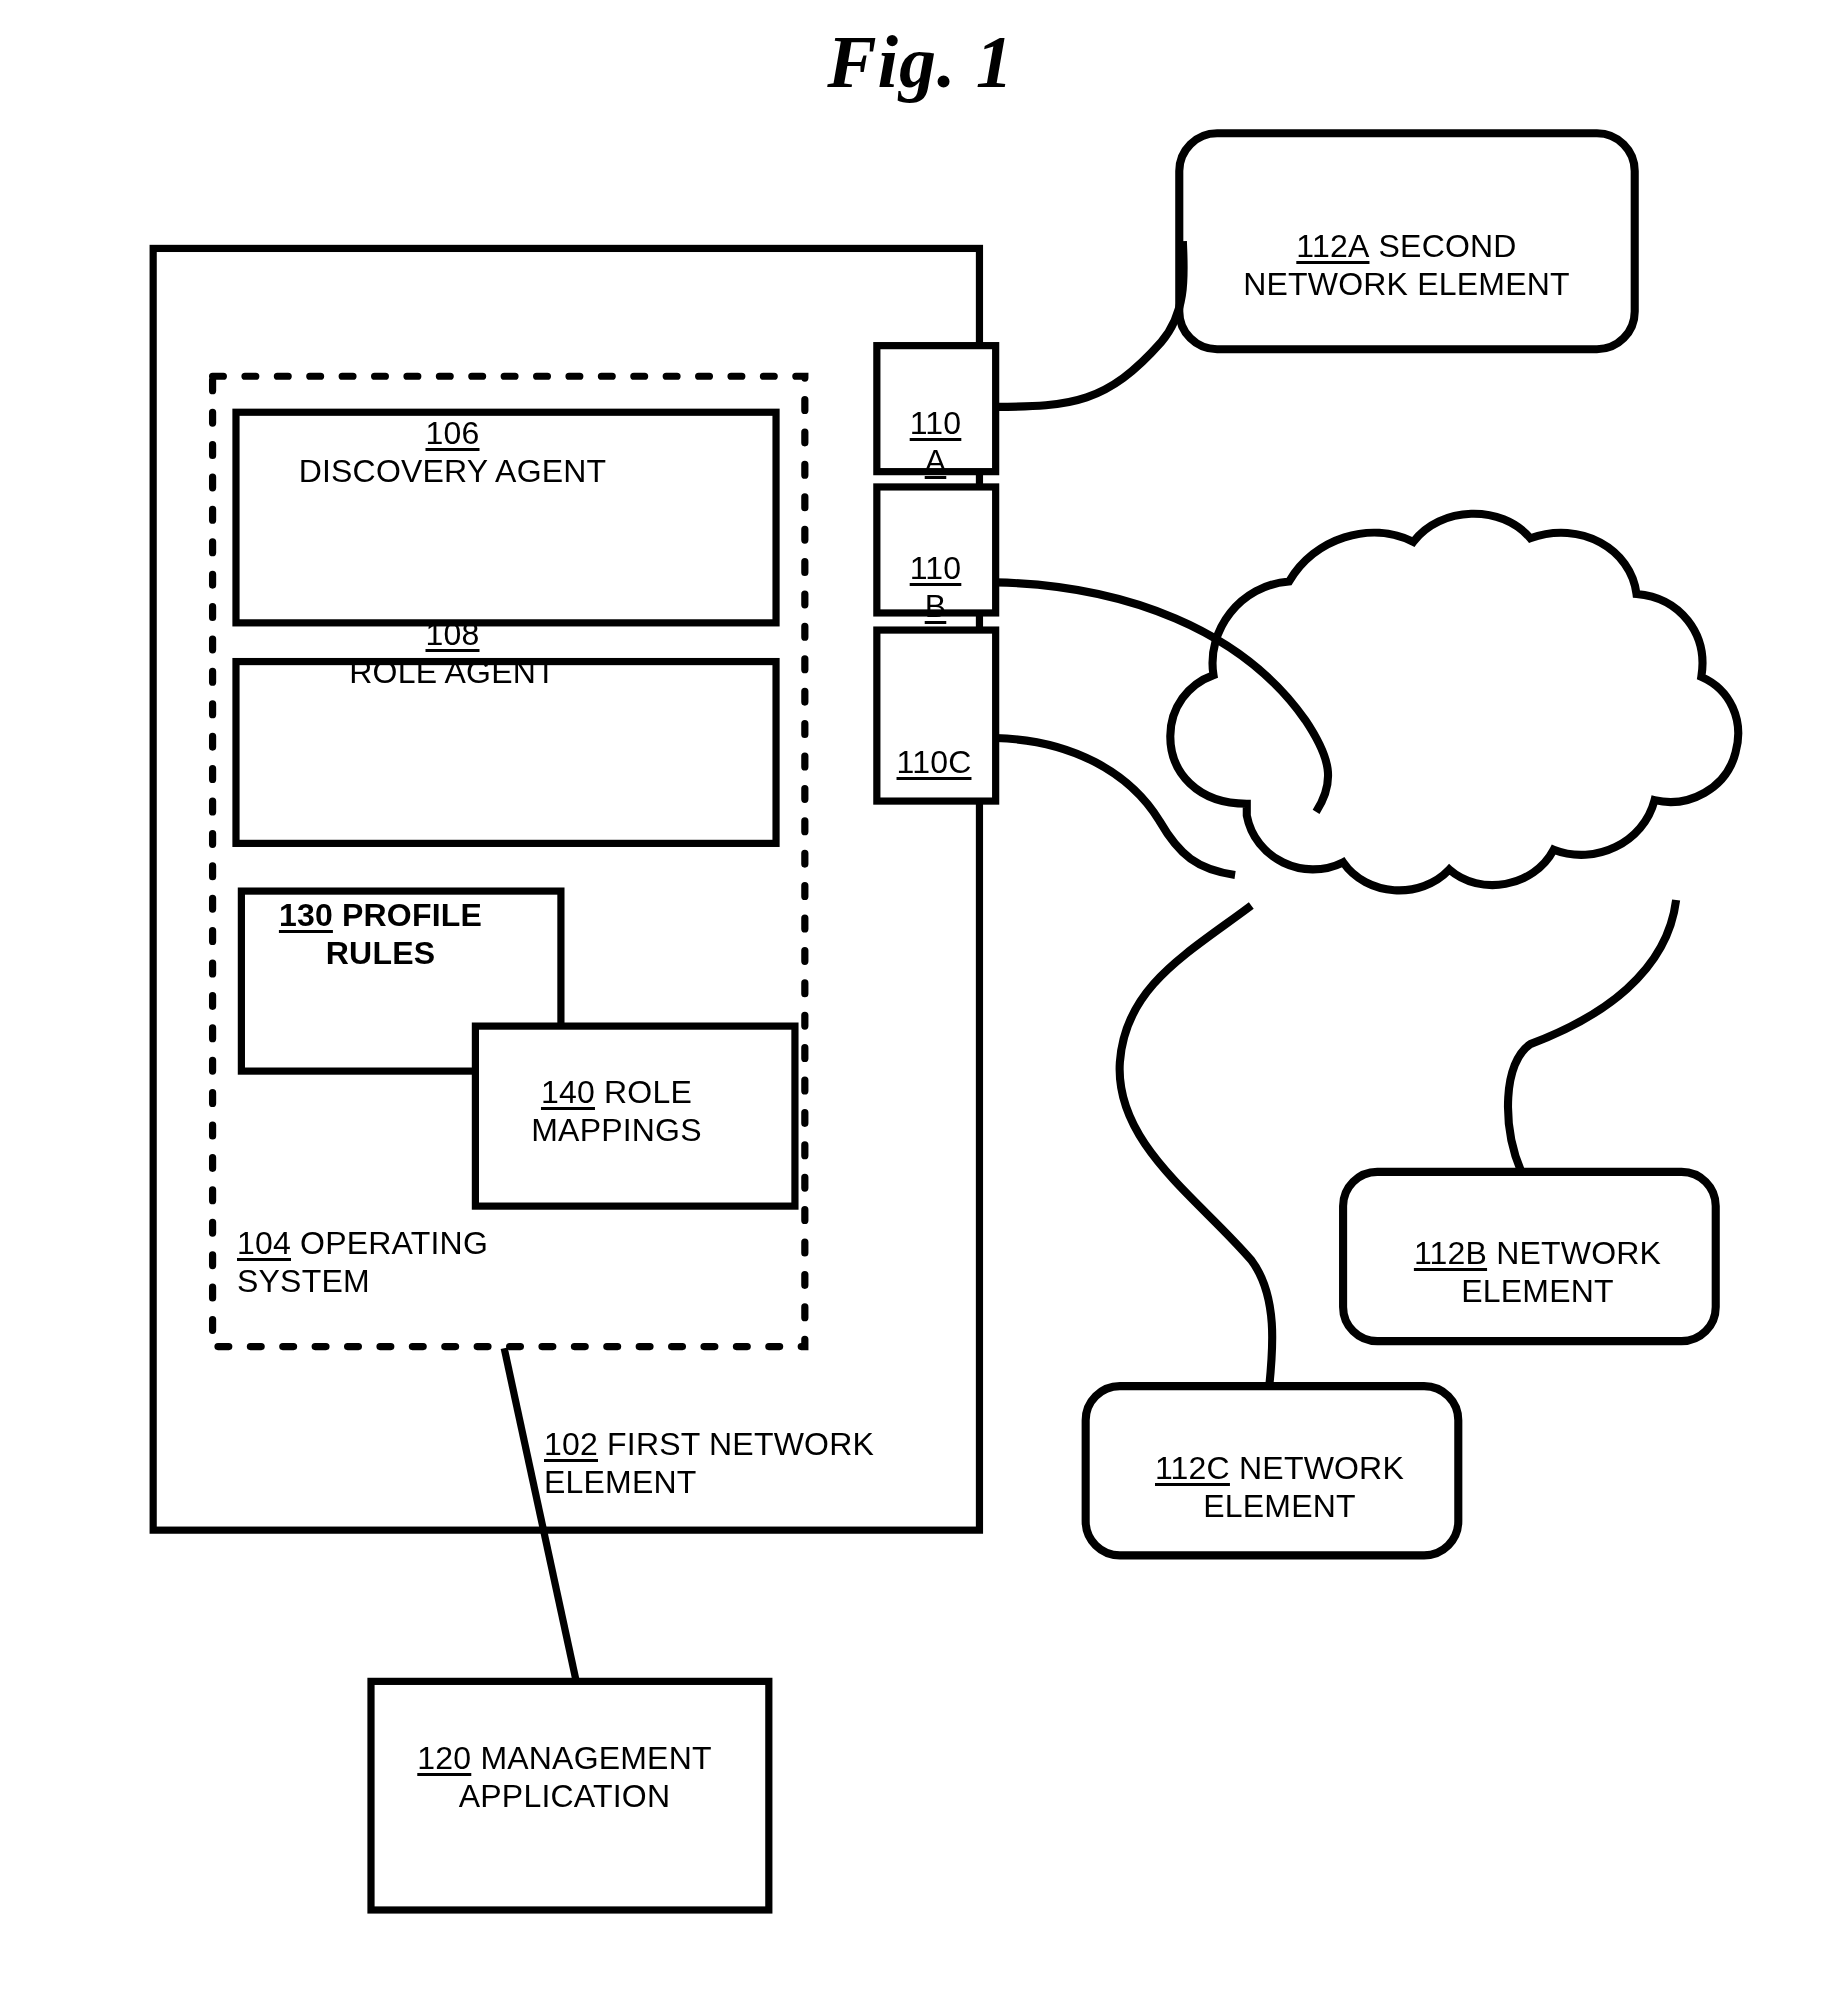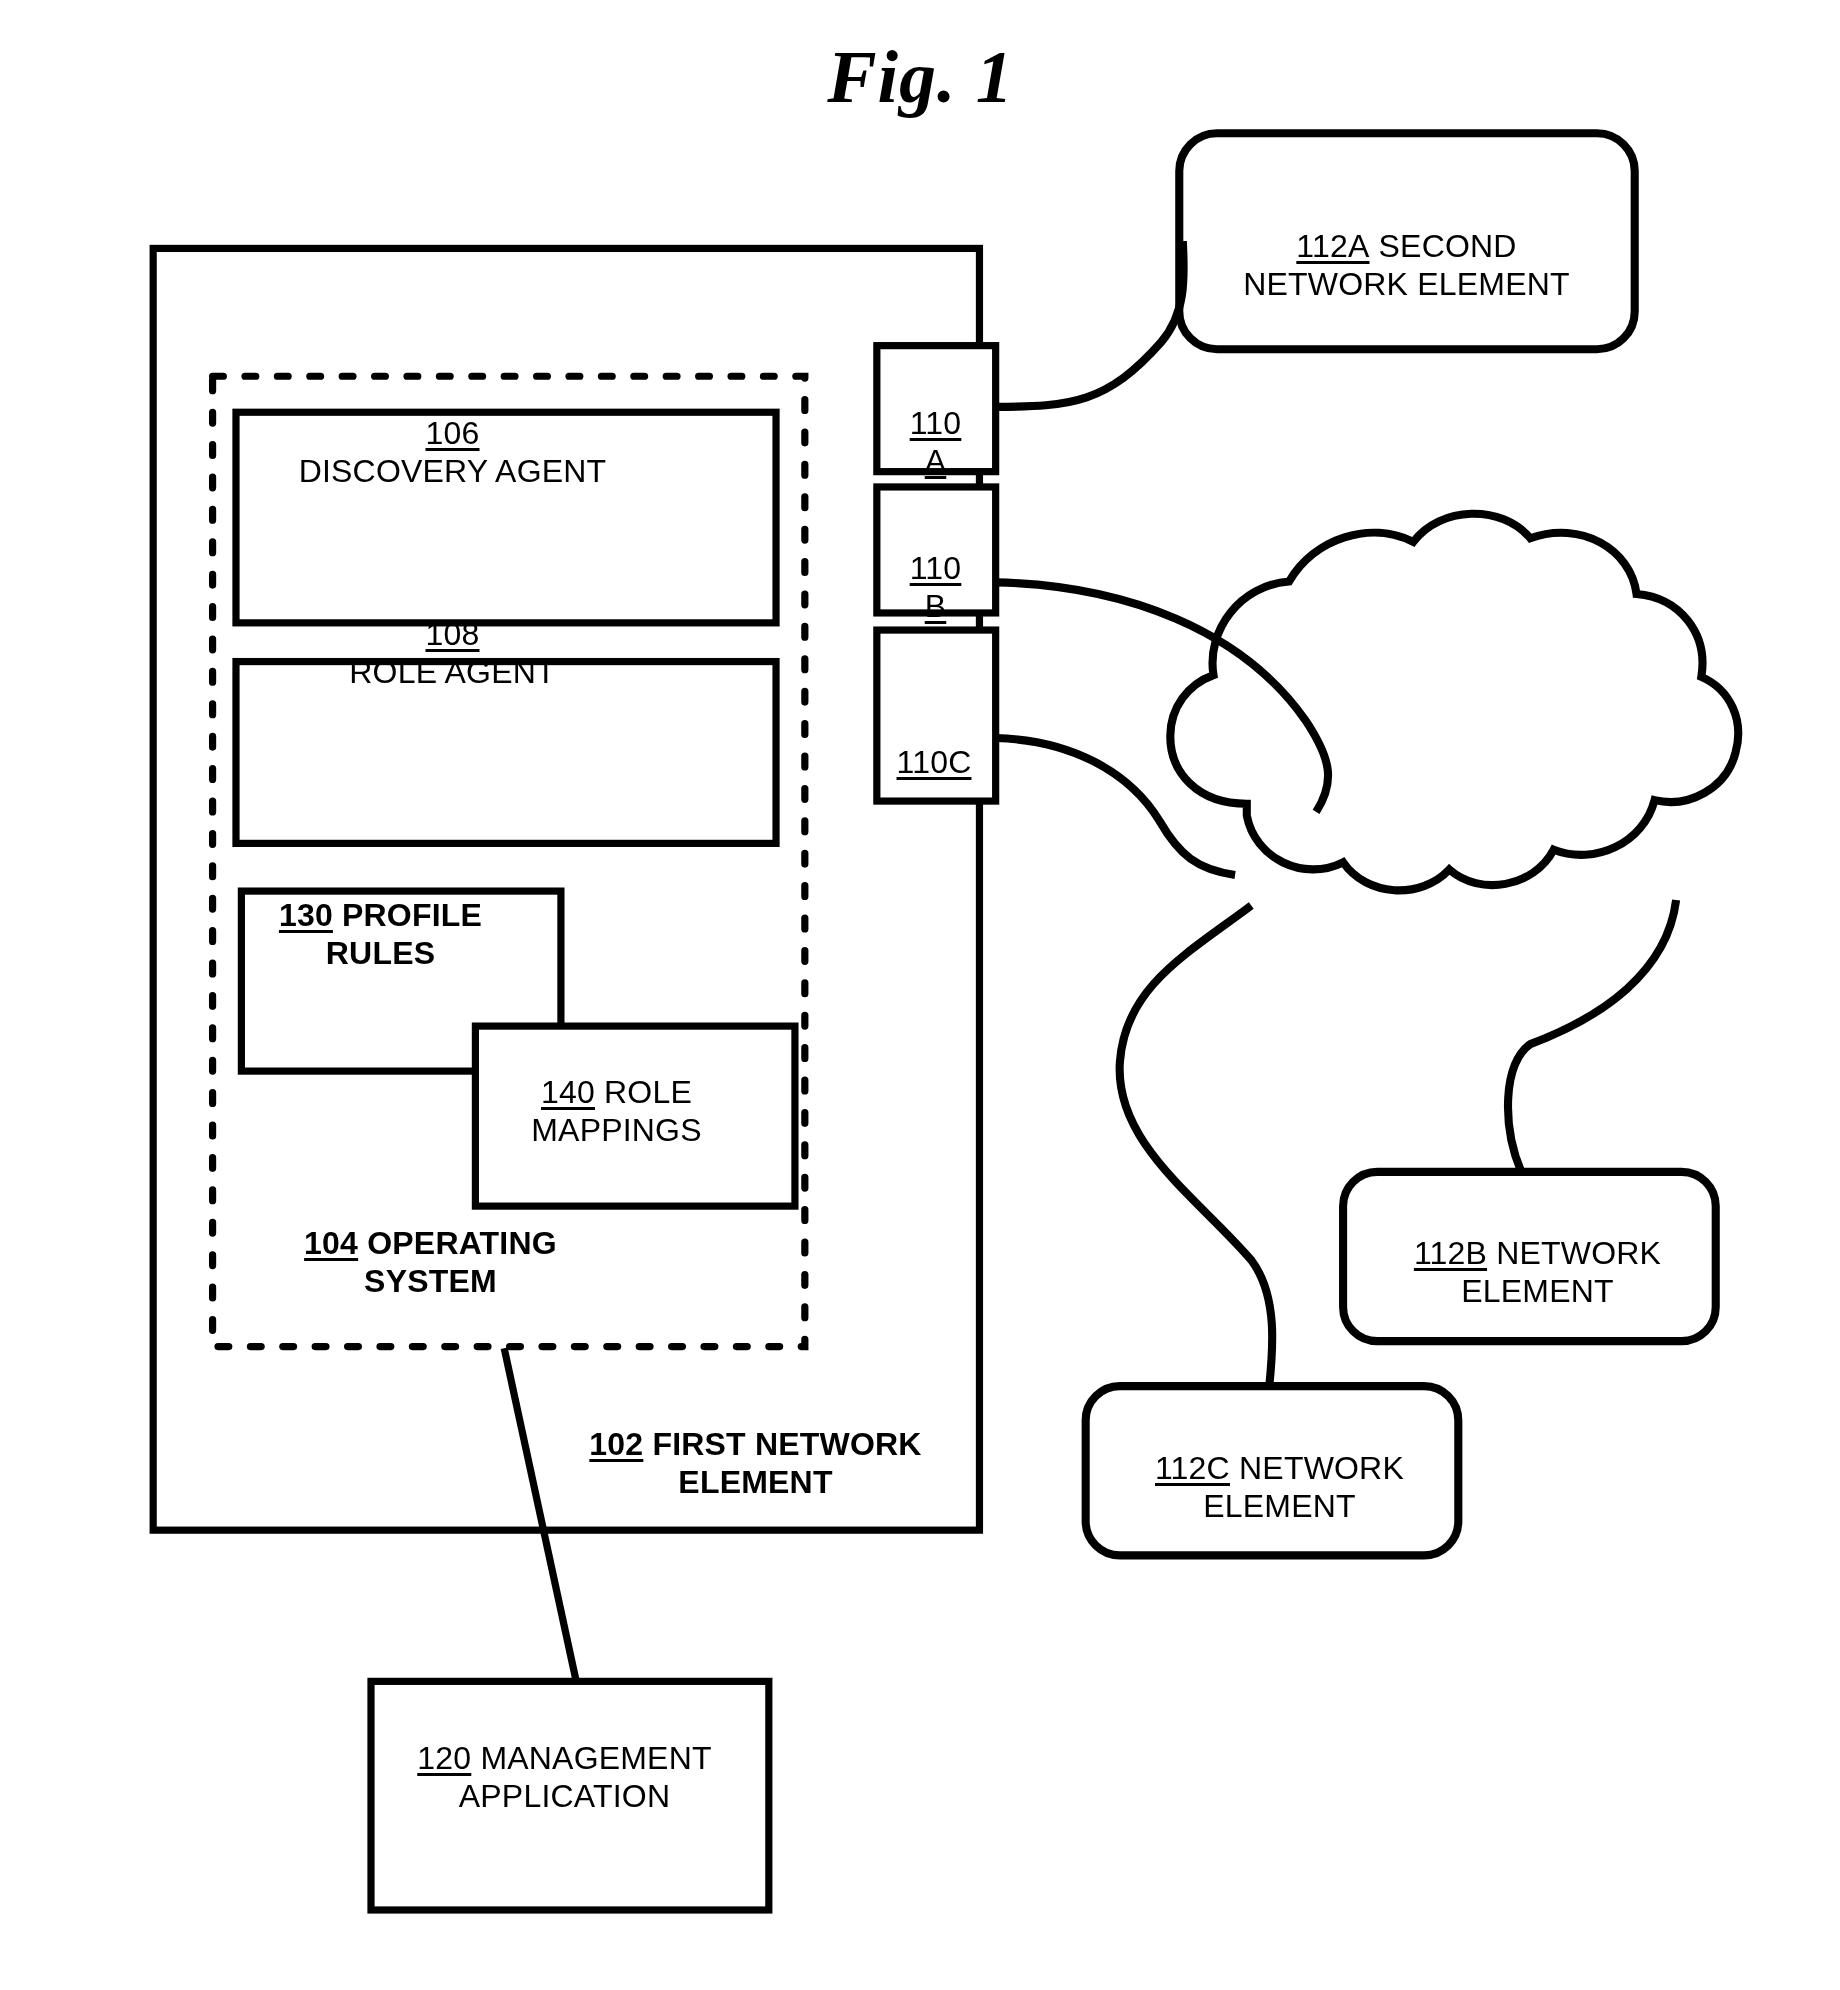--- a/index.html
+++ b/index.html
@@ -31,34 +31,33 @@
     position: absolute;
     left: 0;
     top: 20px;
     width: 1841px;
     text-align: center;
     font-family: "Liberation Serif", serif;
     font-style: italic;
     font-weight: bold;
     font-size: 74px;
     letter-spacing: 0.9px;
-    margin-top: 15px;
   }
   
   .lbl {
     position: absolute;
     font-family: "Liberation Sans", sans-serif;
     font-size: 32px;
     line-height: 1.17;
     color: #000;
     white-space: pre-line;
     letter-spacing: 0.2px;
   }
   .lbl.center { text-align: center; }
-  .lbl.left   { text-align: center; font-weight: bold; }
+  .lbl.left   { text-align: left; }
   .num { text-decoration: underline; text-underline-offset: 3.6px; }
 
   
   #label-106      { left: 232px;  top: 378px;  width: 441px; }
   #label-108      { left: 232px;  top: 579px;  width: 441px; text-align: center; }
   #label-130      { left: 241px;  top: 860px; width: 279px; font-weight: bold; }
   #label-140      { left: 477px;  top: 1037px; width: 279px; }
   #label-104      { left: 237px;  top: 1188px; width: 387px; }
   #label-102      { left: 544px;  top: 1389px; width: 423px; }
   #label-120      { left: 371px;  top: 1703px; width: 387px; }

